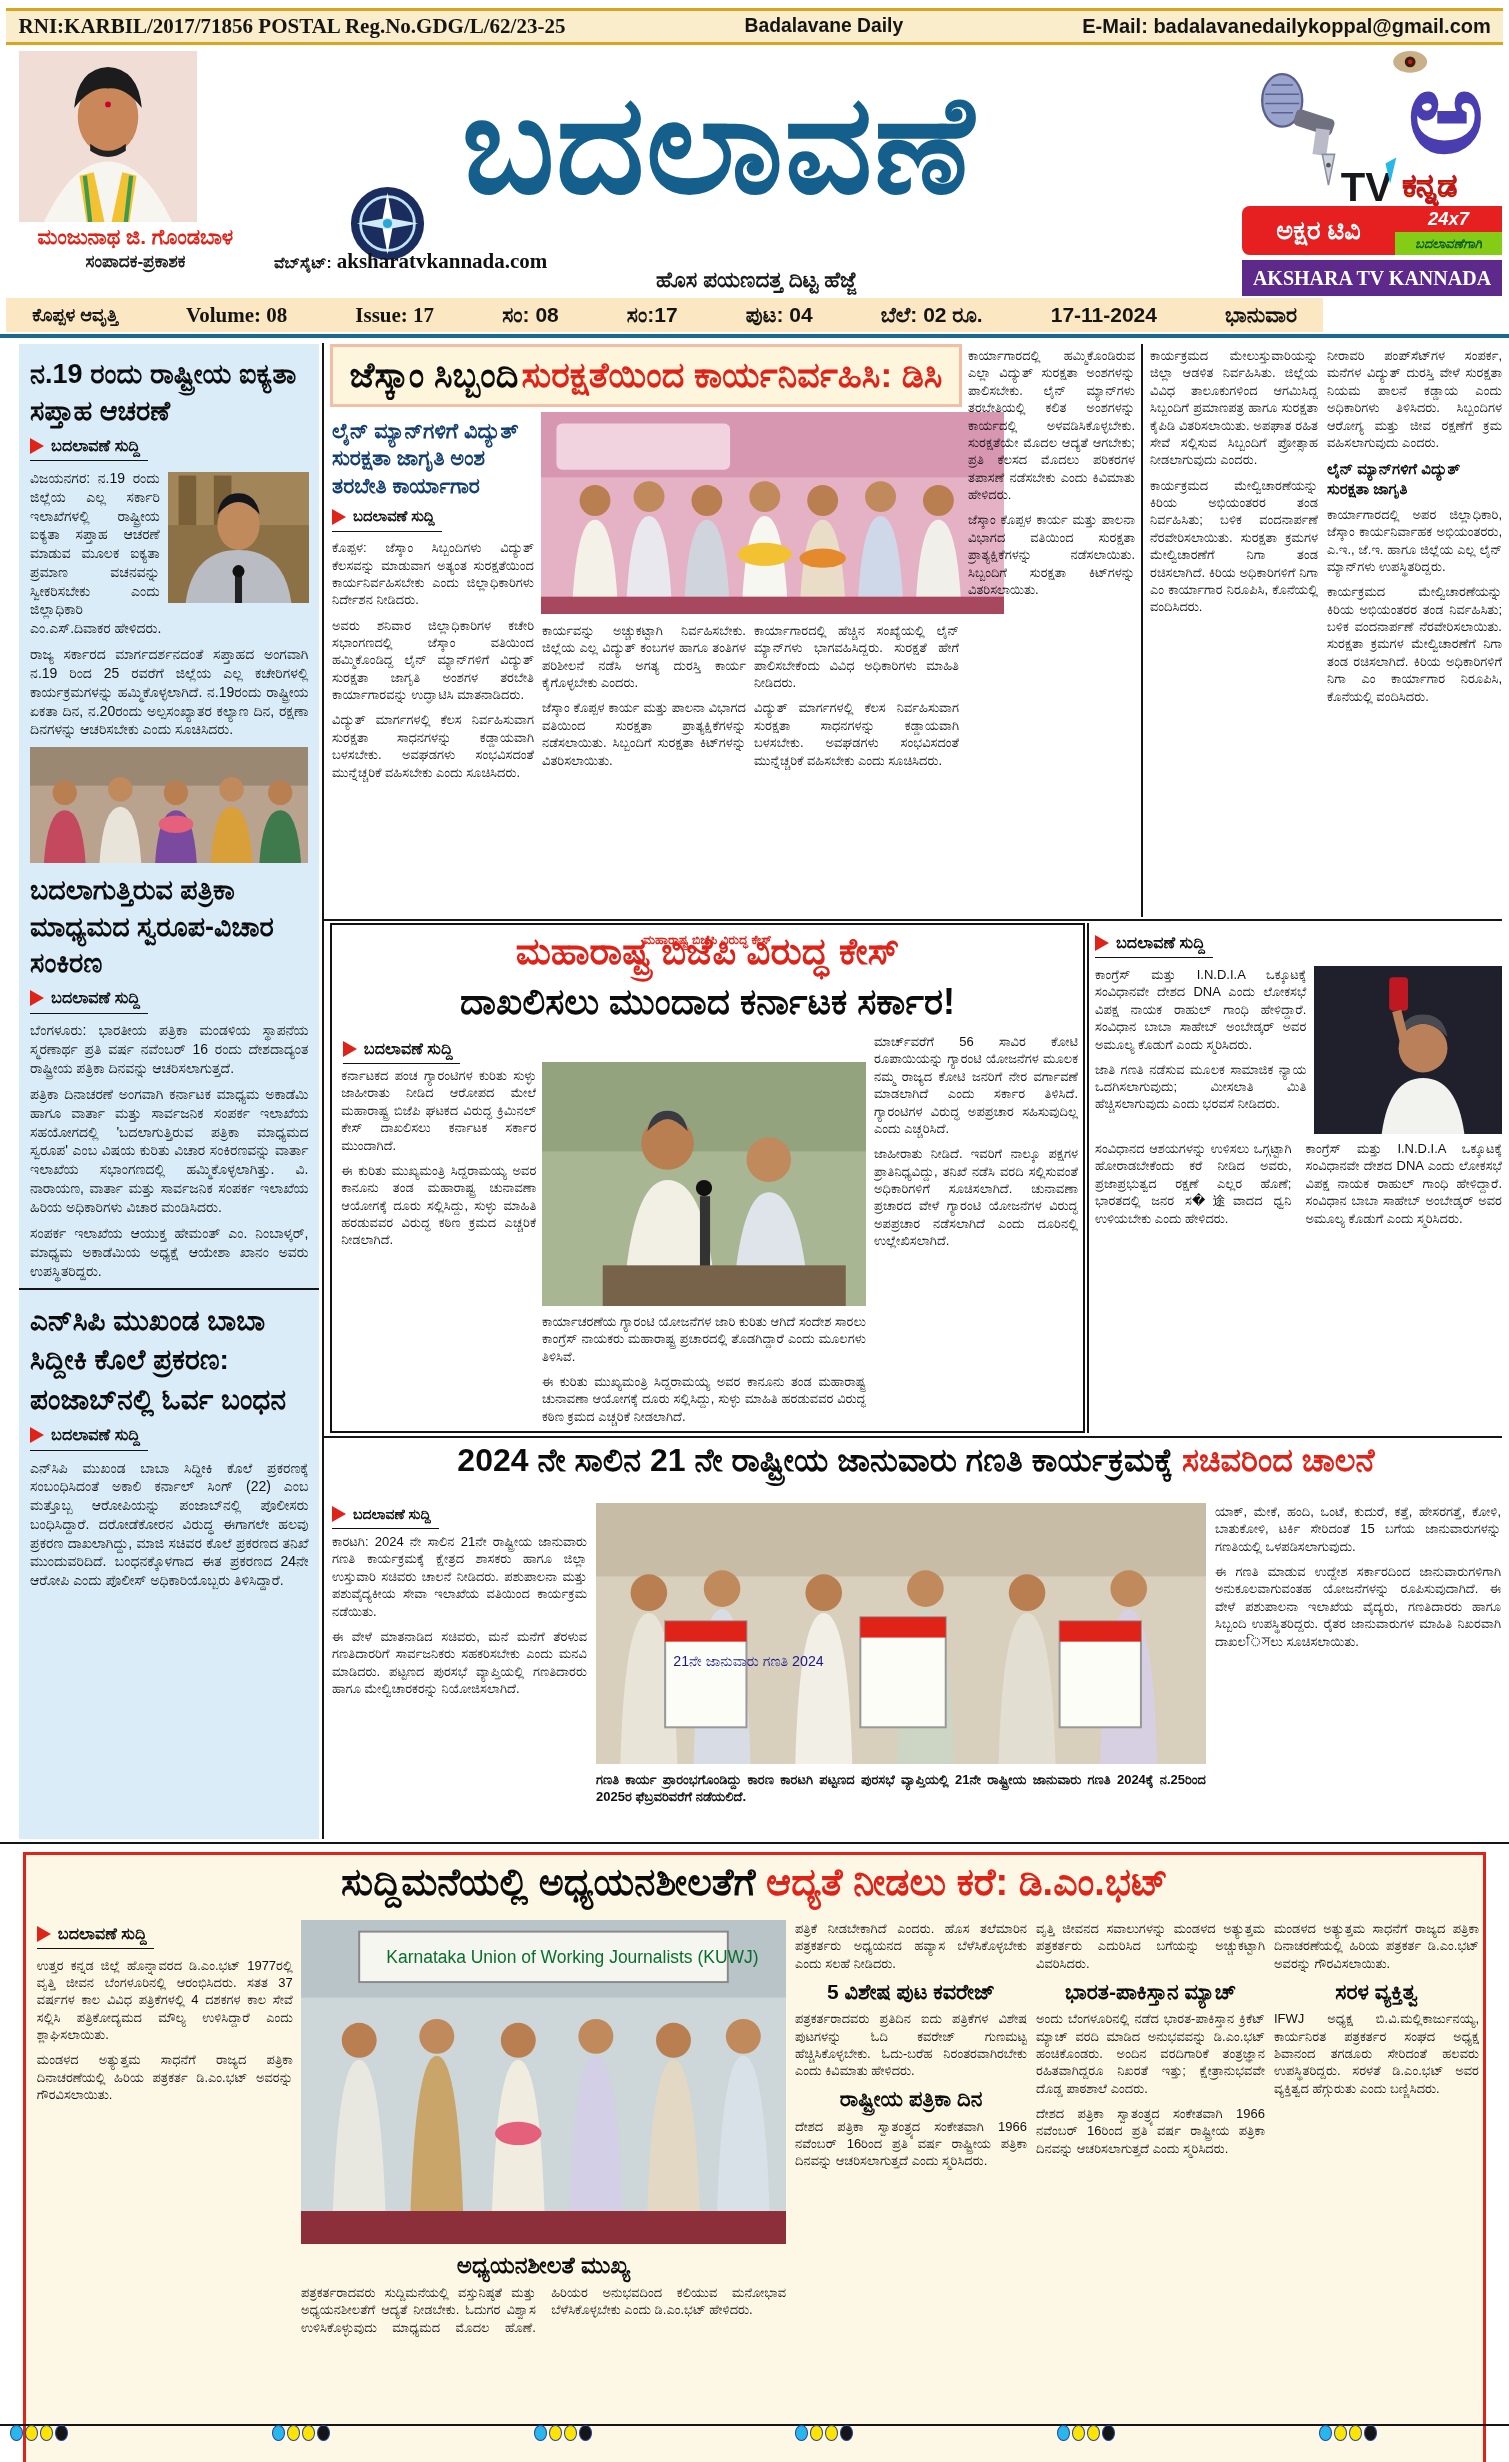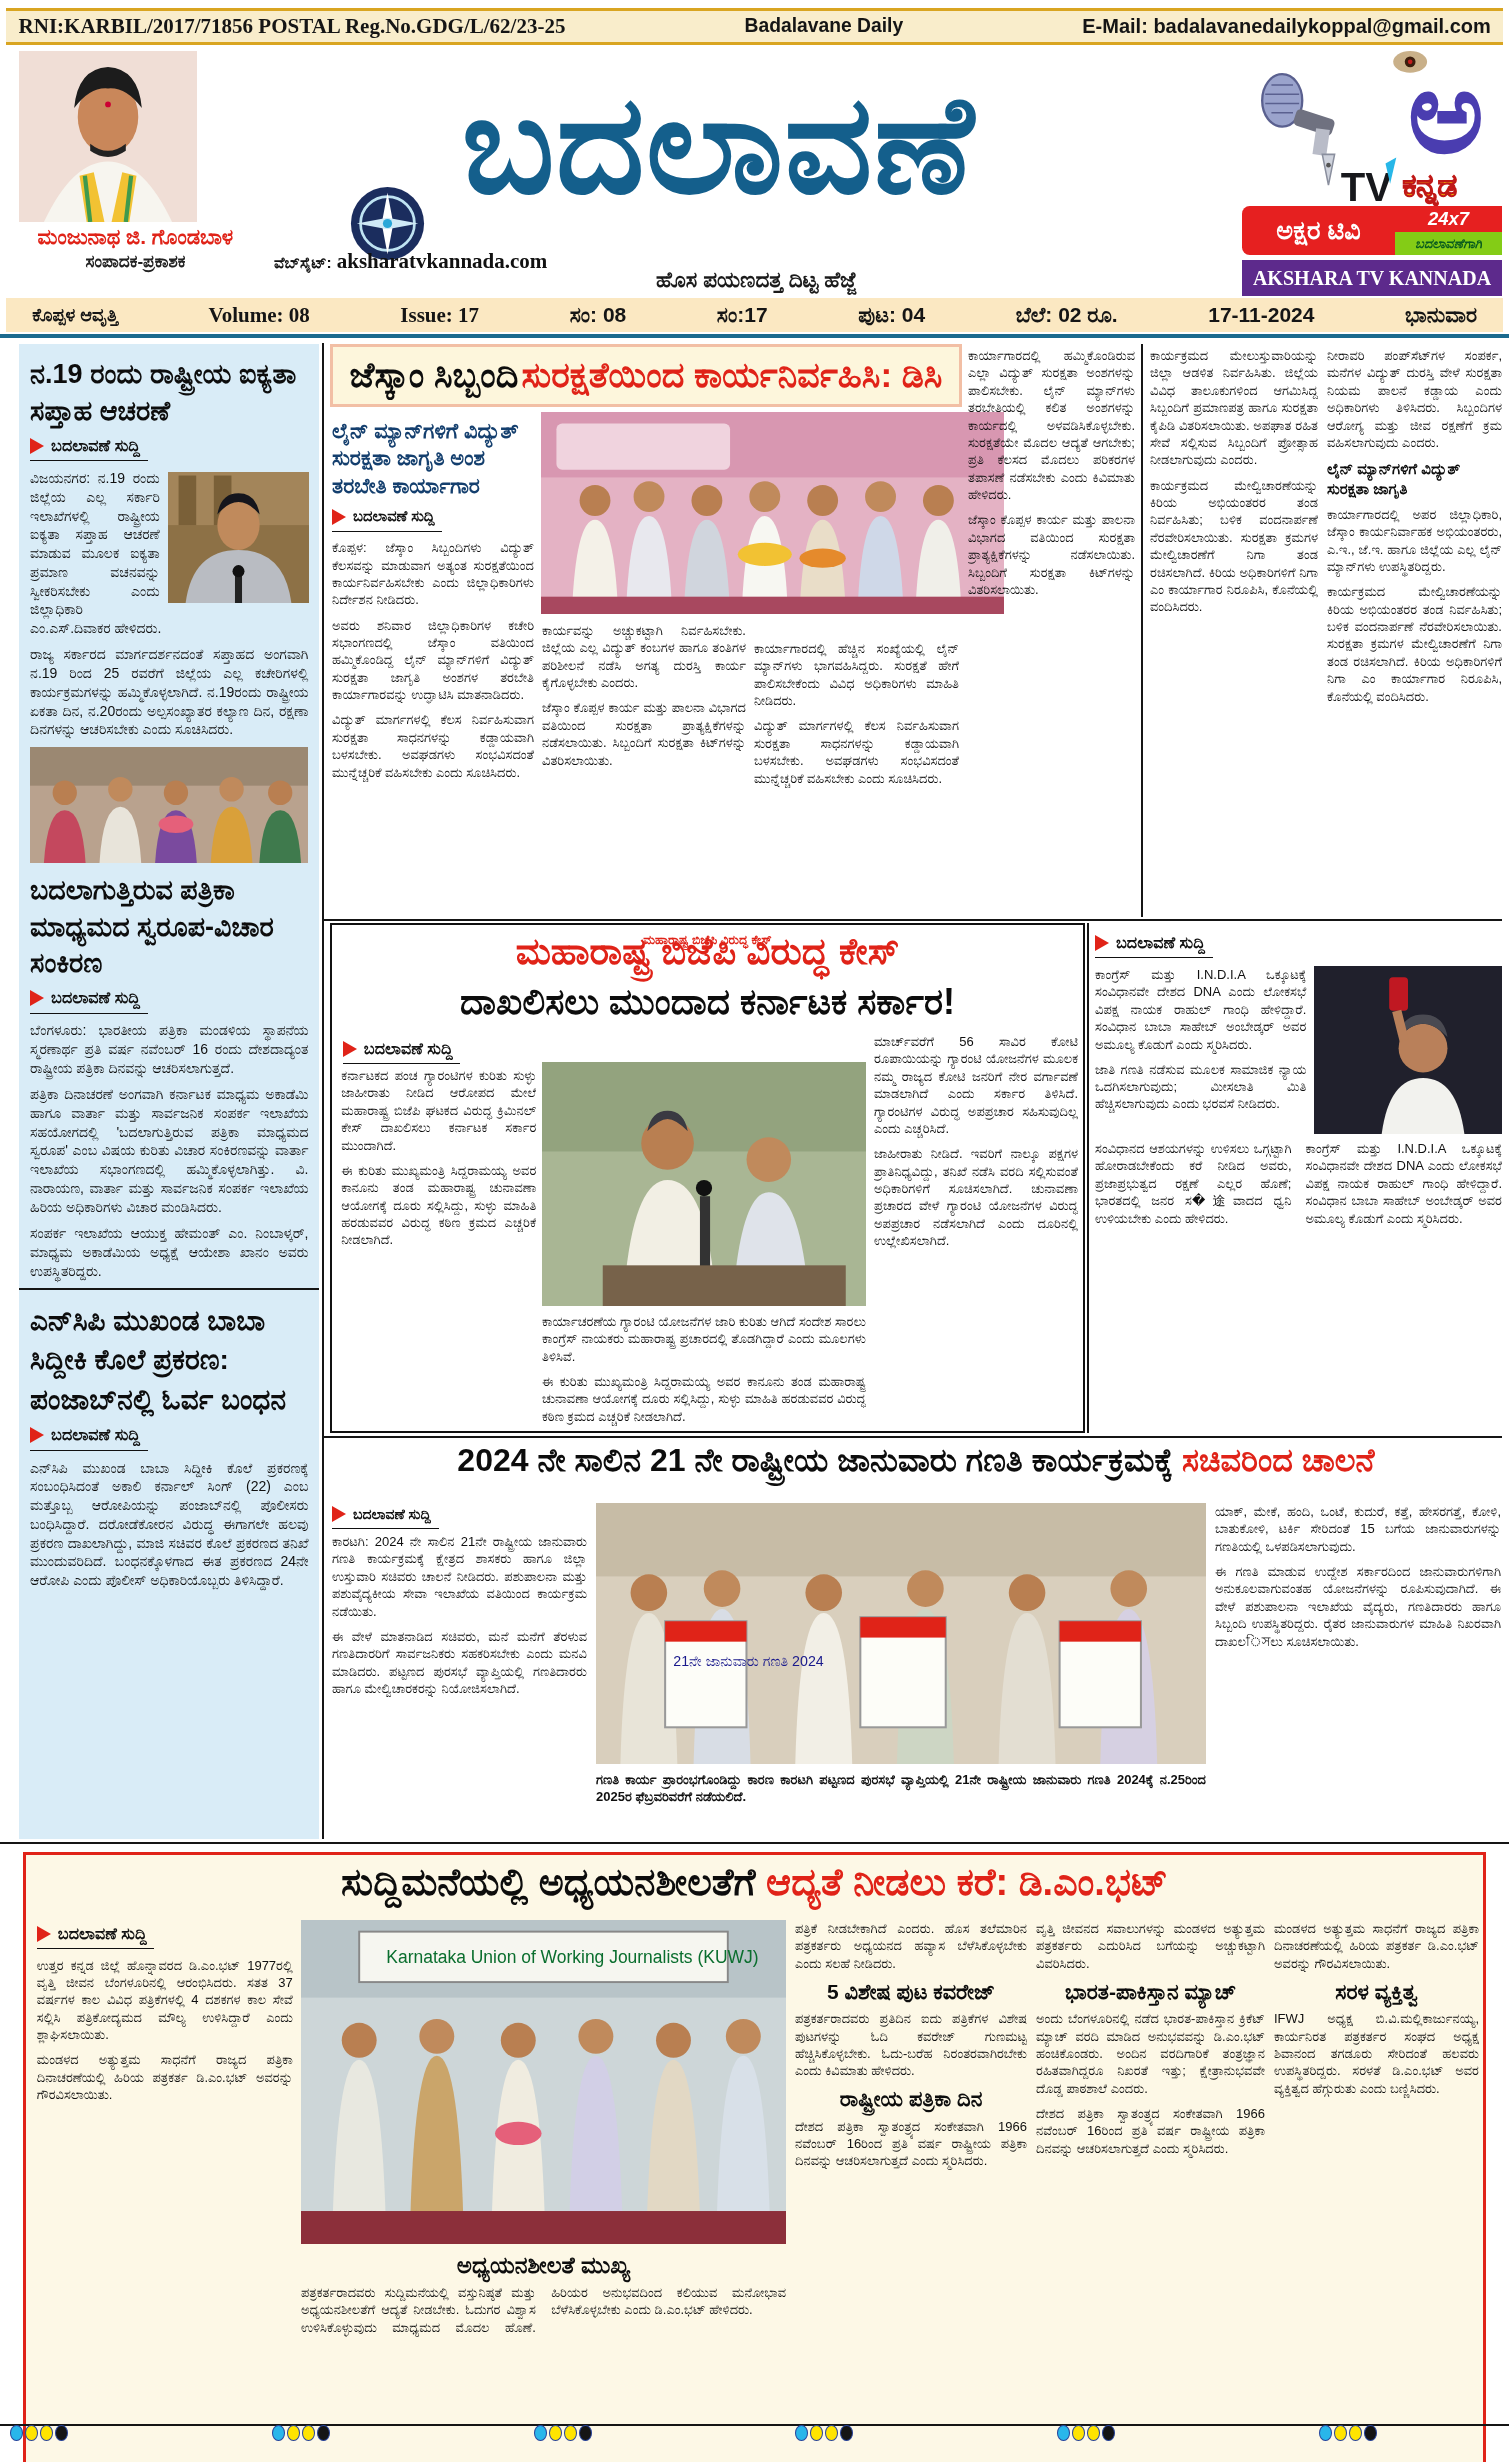--- a/index.html
+++ b/index.html
@@ -85,21 +85,21 @@
     <div style="position:absolute;left:0;top:158px;width:260px;height:49px;display:flex;">
       <div style="width:153px;background:#e62020;color:#fff;font-weight:800;font-size:25.5px;display:flex;align-items:center;justify-content:center;border-radius:7.7px 0 0 7.7px;">ಅಕ್ಷರ ಟಿವಿ</div>
       <div style="width:107px;display:flex;flex-direction:column;font-style:italic;">
         <div style="height:26px;background:#e62020;color:#fff;font-weight:800;font-size:18.5px;display:flex;align-items:center;justify-content:center;">24x7</div>
         <div style="height:23px;background:#84cc16;color:#0a5c1e;font-weight:800;font-size:13px;display:flex;align-items:center;justify-content:center;">ಬದಲಾವಣೆಗಾಗಿ</div>
       </div>
     </div>
     <div style="position:absolute;left:0;top:212px;width:260px;height:36px;background:#5d2a8c;color:#fff;font-family:'Liberation Serif',serif;font-weight:800;font-size:20px;display:flex;align-items:center;justify-content:center;">AKSHARA TV KANNADA</div>
   </div>
 
-  <div class="a" style="left:6.2px;top:298px;width:1497px;height:34px;background:#fbe8c2;display:flex;align-items:center;justify-content:space-between;padding:0 26px;font-weight:800;font-size:21px;color:#151515;">
+  <div class="a" style="left:6.2px;top:298px;width:1317px;height:34px;background:#fbe8c2;display:flex;align-items:center;justify-content:space-between;padding:0 26px;font-weight:800;font-size:21px;color:#151515;">
     <span style="font-size:18px;">ಕೊಪ್ಪಳ ಆವೃತ್ತಿ</span>
     <span style="font-family:'Liberation Serif',serif;">Volume: 08</span>
     <span style="font-family:'Liberation Serif',serif;">Issue: 17</span>
     <span>ಸಂ: 08</span>
     <span>ಸಂ:17</span>
     <span>ಪುಟ: 04</span>
     <span>ಬೆಲೆ: 02 ರೂ.</span>
     <span>17-11-2024</span>
     <span>ಭಾನುವಾರ</span>
   </div>
@@ -212,21 +212,21 @@
       <ellipse cx="116" cy="74" rx="14" ry="6" fill="#f2c233"></ellipse>
       <ellipse cx="146" cy="76" rx="12" ry="5" fill="#e58a2c"></ellipse>
       <rect x="0" y="96" width="240" height="9" fill="#a8485f"></rect>
     </svg>
   </div>
 
   <div class="a bt" style="left:542px;top:622px;width:204px;height:293px;overflow:hidden;">
     <p>ಕಾರ್ಯವನ್ನು ಅಚ್ಚುಕಟ್ಟಾಗಿ ನಿರ್ವಹಿಸಬೇಕು. ಜಿಲ್ಲೆಯ ಎಲ್ಲ ವಿದ್ಯುತ್ ಕಂಬಗಳ ಹಾಗೂ ತಂತಿಗಳ ಪರಿಶೀಲನೆ ನಡೆಸಿ ಅಗತ್ಯ ದುರಸ್ತಿ ಕಾರ್ಯ ಕೈಗೊಳ್ಳಬೇಕು ಎಂದರು.</p>
     <p>ಜೆಸ್ಕಾಂ ಕೊಪ್ಪಳ ಕಾರ್ಯ ಮತ್ತು ಪಾಲನಾ ವಿಭಾಗದ ವತಿಯಿಂದ ಸುರಕ್ಷತಾ ಪ್ರಾತ್ಯಕ್ಷಿಕೆಗಳನ್ನು ನಡೆಸಲಾಯಿತು. ಸಿಬ್ಬಂದಿಗೆ ಸುರಕ್ಷತಾ ಕಿಟ್‌ಗಳನ್ನು ವಿತರಿಸಲಾಯಿತು.</p>
   </div>
-  <div class="a bt" style="left:754px;top:622px;width:205px;height:293px;overflow:hidden;margin-top:18px;">
+  <div class="a bt" style="left:754px;top:622px;width:205px;height:293px;overflow:hidden;">
     <p>ಕಾರ್ಯಾಗಾರದಲ್ಲಿ ಹೆಚ್ಚಿನ ಸಂಖ್ಯೆಯಲ್ಲಿ ಲೈನ್ ಮ್ಯಾನ್‌ಗಳು ಭಾಗವಹಿಸಿದ್ದರು. ಸುರಕ್ಷತೆ ಹೇಗೆ ಪಾಲಿಸಬೇಕೆಂದು ವಿವಿಧ ಅಧಿಕಾರಿಗಳು ಮಾಹಿತಿ ನೀಡಿದರು.</p>
     <p>ವಿದ್ಯುತ್ ಮಾರ್ಗಗಳಲ್ಲಿ ಕೆಲಸ ನಿರ್ವಹಿಸುವಾಗ ಸುರಕ್ಷತಾ ಸಾಧನಗಳನ್ನು ಕಡ್ಡಾಯವಾಗಿ ಬಳಸಬೇಕು. ಅವಘಡಗಳು ಸಂಭವಿಸದಂತೆ ಮುನ್ನೆಚ್ಚರಿಕೆ ವಹಿಸಬೇಕು ಎಂದು ಸೂಚಿಸಿದರು.</p>
   </div>
   <div class="a bt" style="left:968px;top:347px;width:167px;height:568px;overflow:hidden;">
     <p>ಕಾರ್ಯಾಗಾರದಲ್ಲಿ ಹಮ್ಮಿಕೊಂಡಿರುವ ಎಲ್ಲಾ ವಿದ್ಯುತ್ ಸುರಕ್ಷತಾ ಅಂಶಗಳನ್ನು ಪಾಲಿಸಬೇಕು. ಲೈನ್ ಮ್ಯಾನ್‌ಗಳು ತರಬೇತಿಯಲ್ಲಿ ಕಲಿತ ಅಂಶಗಳನ್ನು ಕಾರ್ಯದಲ್ಲಿ ಅಳವಡಿಸಿಕೊಳ್ಳಬೇಕು. ಸುರಕ್ಷತೆಯೇ ಮೊದಲ ಆದ್ಯತೆ ಆಗಬೇಕು; ಪ್ರತಿ ಕೆಲಸದ ಮೊದಲು ಪರಿಕರಗಳ ತಪಾಸಣೆ ನಡೆಸಬೇಕು ಎಂದು ಕಿವಿಮಾತು ಹೇಳಿದರು.</p>
     <p>ಜೆಸ್ಕಾಂ ಕೊಪ್ಪಳ ಕಾರ್ಯ ಮತ್ತು ಪಾಲನಾ ವಿಭಾಗದ ವತಿಯಿಂದ ಸುರಕ್ಷತಾ ಪ್ರಾತ್ಯಕ್ಷಿಕೆಗಳನ್ನು ನಡೆಸಲಾಯಿತು. ಸಿಬ್ಬಂದಿಗೆ ಸುರಕ್ಷತಾ ಕಿಟ್‌ಗಳನ್ನು ವಿತರಿಸಲಾಯಿತು.</p>
   </div>
   <div class="a vline" style="left:1141px;top:344px;width:1.5px;height:573px;"></div>
   <div class="a bt" style="left:1150px;top:347px;width:168px;height:568px;overflow:hidden;">
     <p>ಕಾರ್ಯಕ್ರಮದ ಮೇಲುಸ್ತುವಾರಿಯನ್ನು ಜಿಲ್ಲಾ ಆಡಳಿತ ನಿರ್ವಹಿಸಿತು. ಜಿಲ್ಲೆಯ ವಿವಿಧ ತಾಲೂಕುಗಳಿಂದ ಆಗಮಿಸಿದ್ದ ಸಿಬ್ಬಂದಿಗೆ ಪ್ರಮಾಣಪತ್ರ ಹಾಗೂ ಸುರಕ್ಷತಾ ಕೈಪಿಡಿ ವಿತರಿಸಲಾಯಿತು. ಅಪಘಾತ ರಹಿತ ಸೇವೆ ಸಲ್ಲಿಸುವ ಸಿಬ್ಬಂದಿಗೆ ಪ್ರೋತ್ಸಾಹ ನೀಡಲಾಗುವುದು ಎಂದರು.</p>

